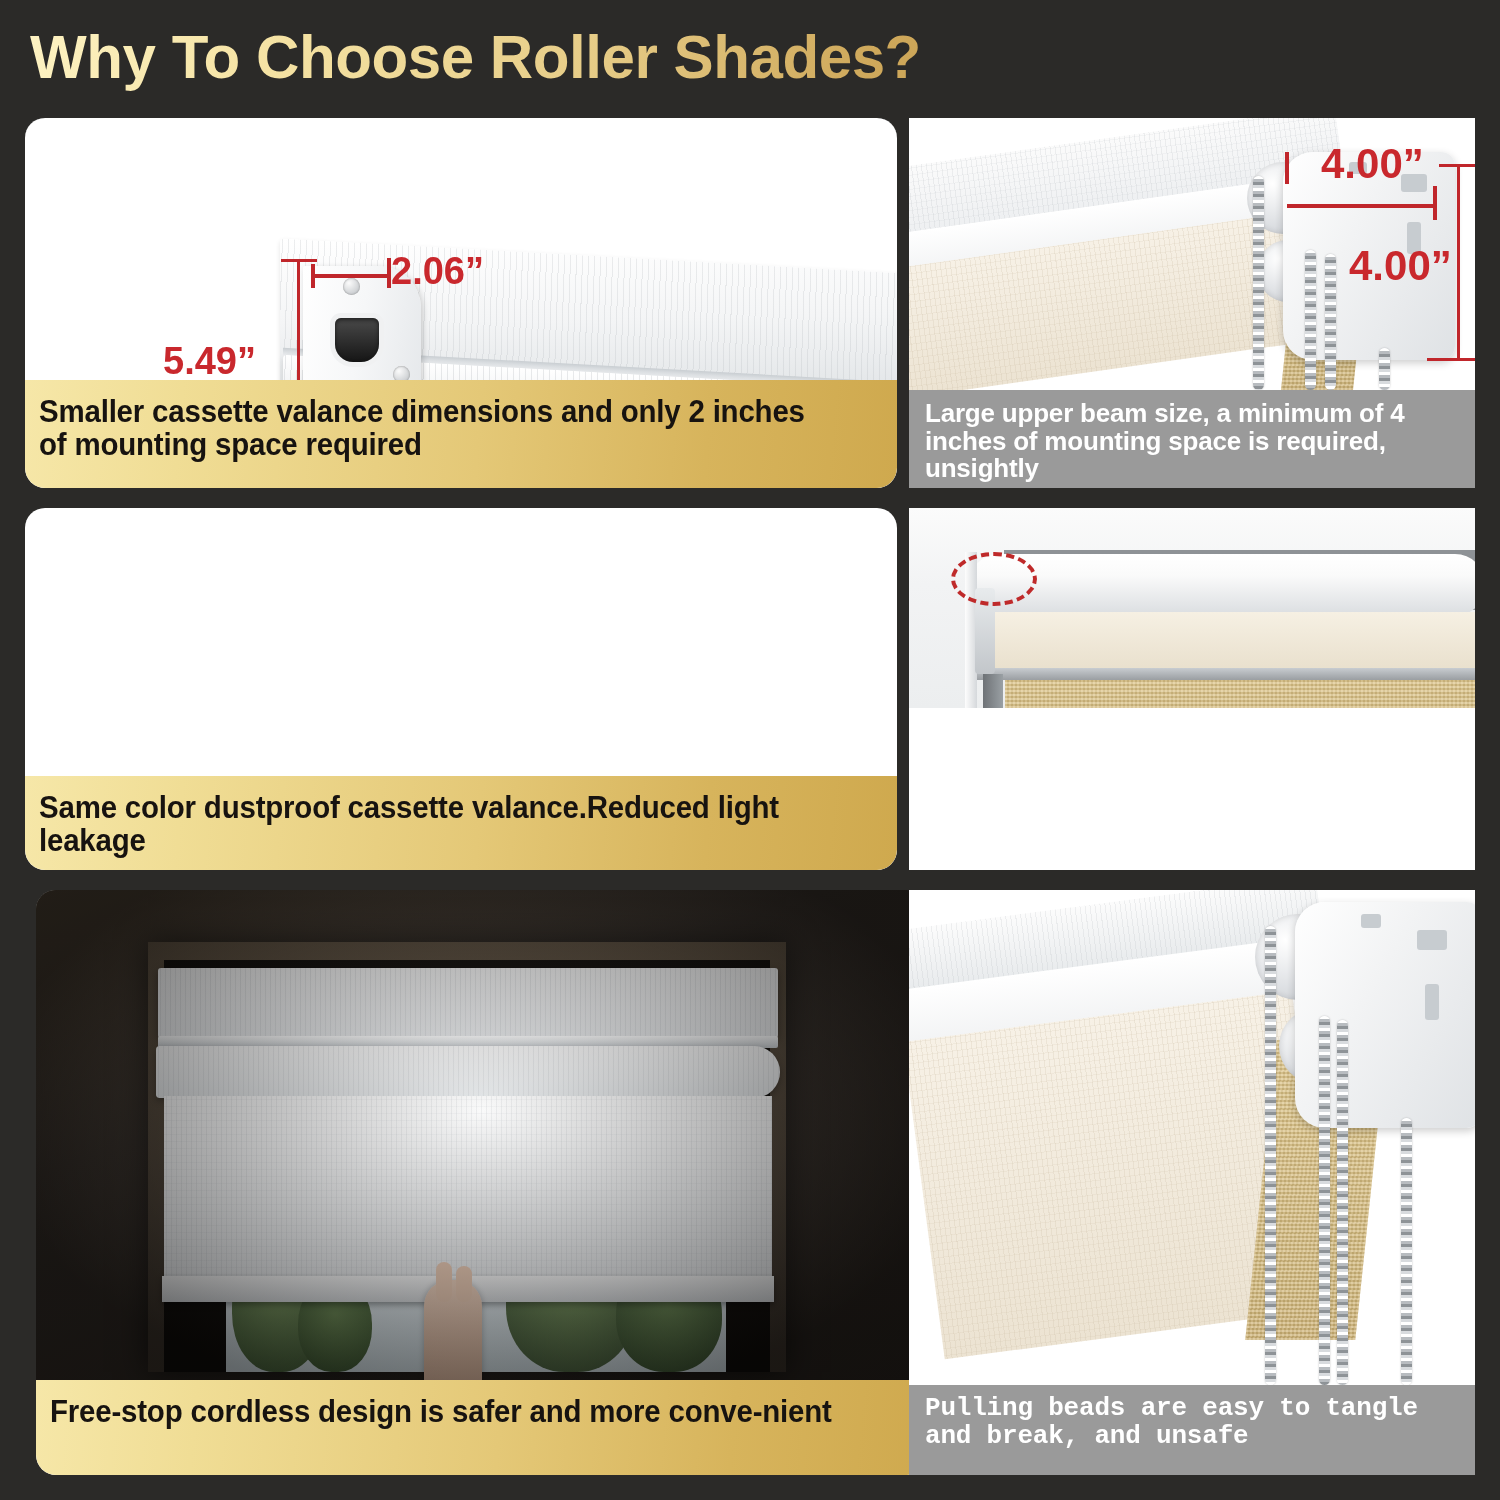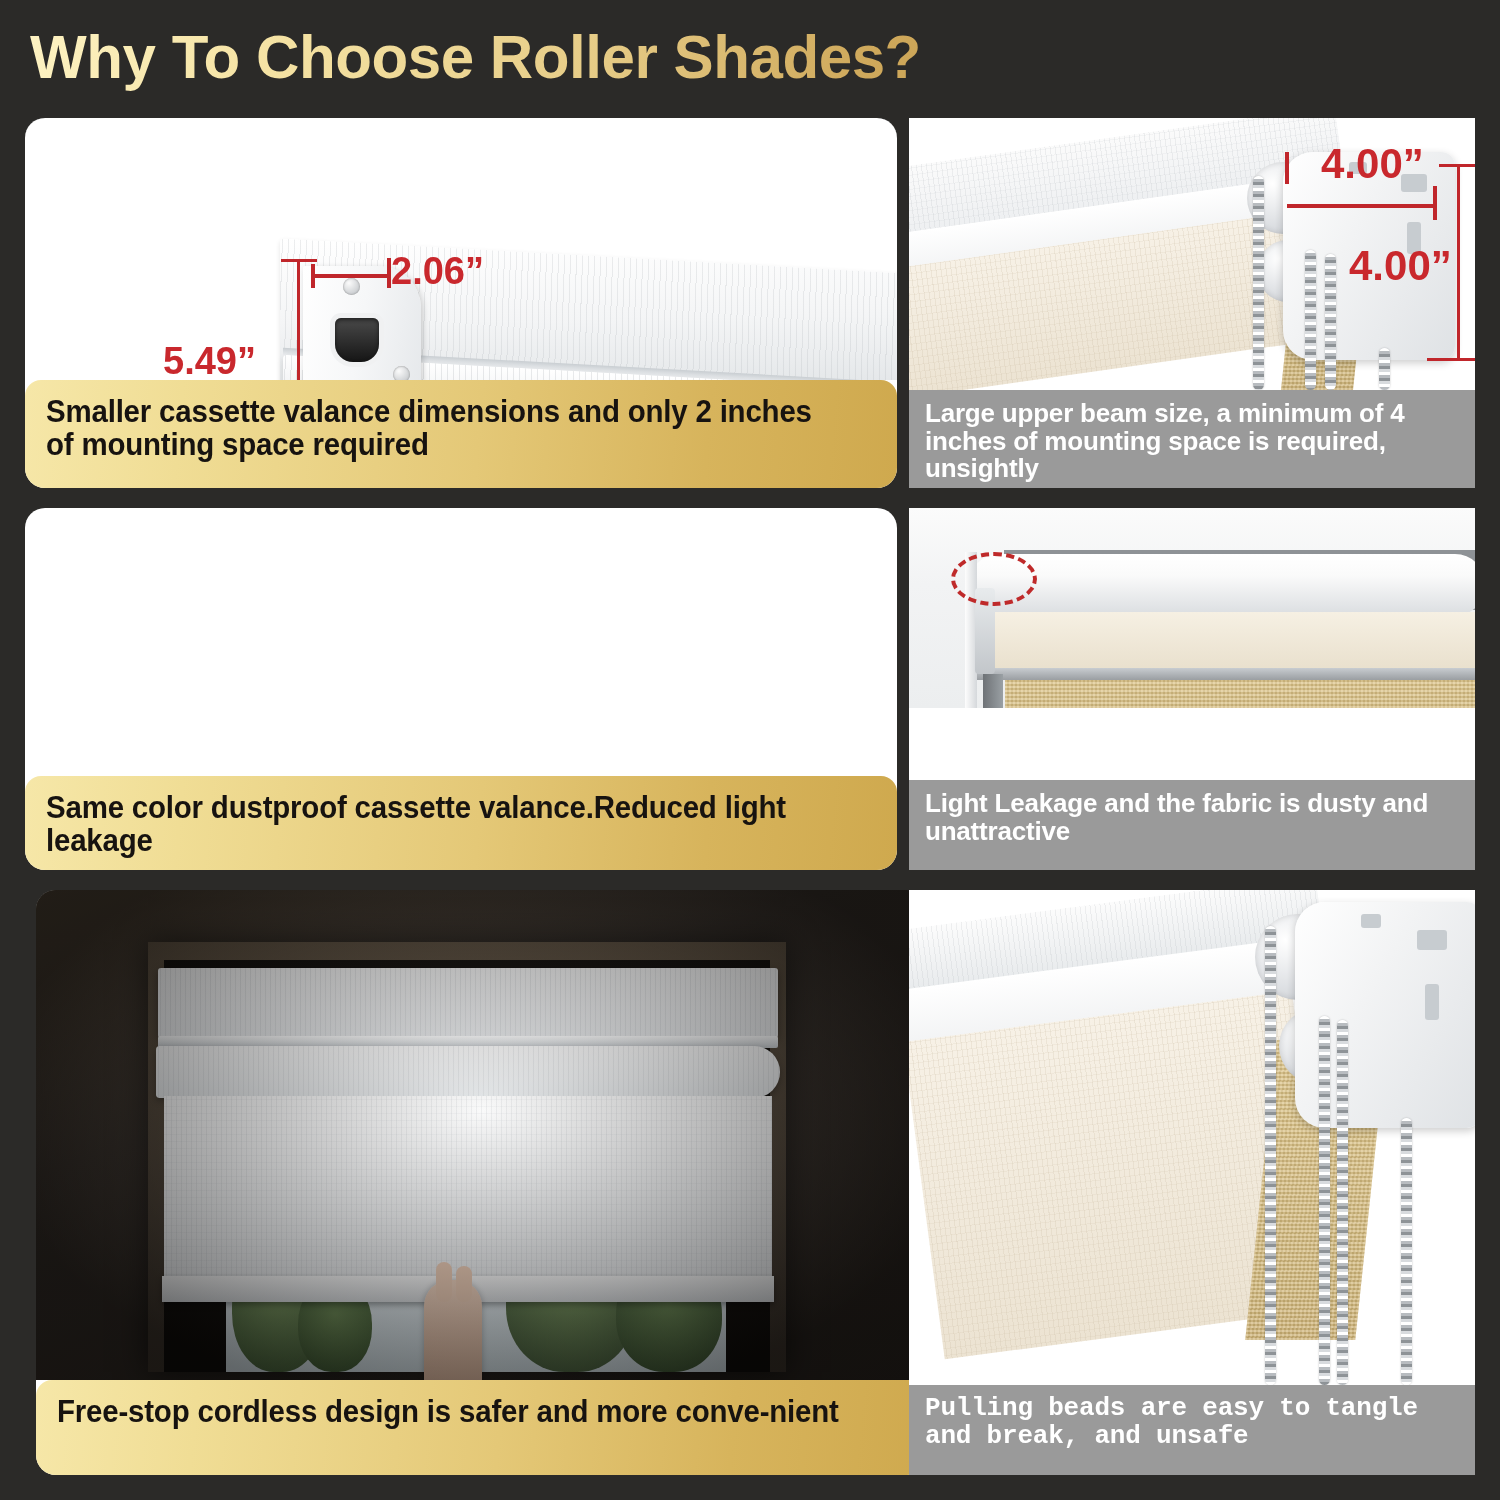--- a/index.html
+++ b/index.html
@@ -42,22 +42,22 @@
   .art{position:absolute; left:0; right:0; top:0; overflow:hidden; background:#000000;}
 
   
   .cap{
     position:absolute; left:0; right:0; bottom:0;
     box-sizing:border-box;
     display:flex; align-items:flex-start;
   }
   .cap.gold{
     background:linear-gradient(95deg,#f6e7a8 0%,#f0dd95 18%,#e4c877 52%,#d7b45c 78%,#cfa94e 100%);
-    padding:16px 20px 18px 21px;
-    border-bottom-left-radius:20px; border-bottom-right-radius:20px;border-radius:16px;
+    padding:16px 20px 18px 14px;
+    border-bottom-left-radius:20px; border-bottom-right-radius:20px;
   }
   .cap.gray{
     background:#9a9a9a;
     padding:10px 14px 12px 16px;
   }
   .cap-text{
     font-weight:bold;
     line-height:1.06;
     font-stretch:condensed;
   }
@@ -340,23 +340,20 @@
       <div class="redline" style="left:80px;top:222px;width:5px;height:28px;"></div>
       <div class="redline" style="left:96px;top:222px;width:5px;height:28px;"></div>
       <svg style="position:absolute;left:42px;top:226px;" width="32" height="20">
         <polygon points="0,7 20,7 20,2 32,10 20,18 20,13 0,13" fill="#c63a32"></polygon>
       </svg>
       <svg style="position:absolute;left:106px;top:226px;" width="32" height="20">
         <polygon points="32,7 12,7 12,2 0,10 12,18 12,13 32,13" fill="#c63a32"></polygon>
       </svg>
       <div class="annot" style="left:142px;top:214px;font-size:34px;">Large gap</div>
     </div>
-    <div class="cap gray" style="height:90px;">
-      <div class="cap-text">Light Leakage and the fabric is dusty and unattractive</div>
-    </div>
   </div>
 
   <div class="panel good" style="left:36px;top:890px;width:891px;height:585px;">
     <div class="art" style="height:490px;">
       <div class="room"></div>
       <div class="win-frame"></div>
       <div class="win-inner"></div>
       <div class="sky"></div>
 
       <div class="tree" style="left:196px;top:352px;width:92px;height:130px;background:radial-gradient(circle at 50% 40%,#7e9b63,#46603a);"></div>

